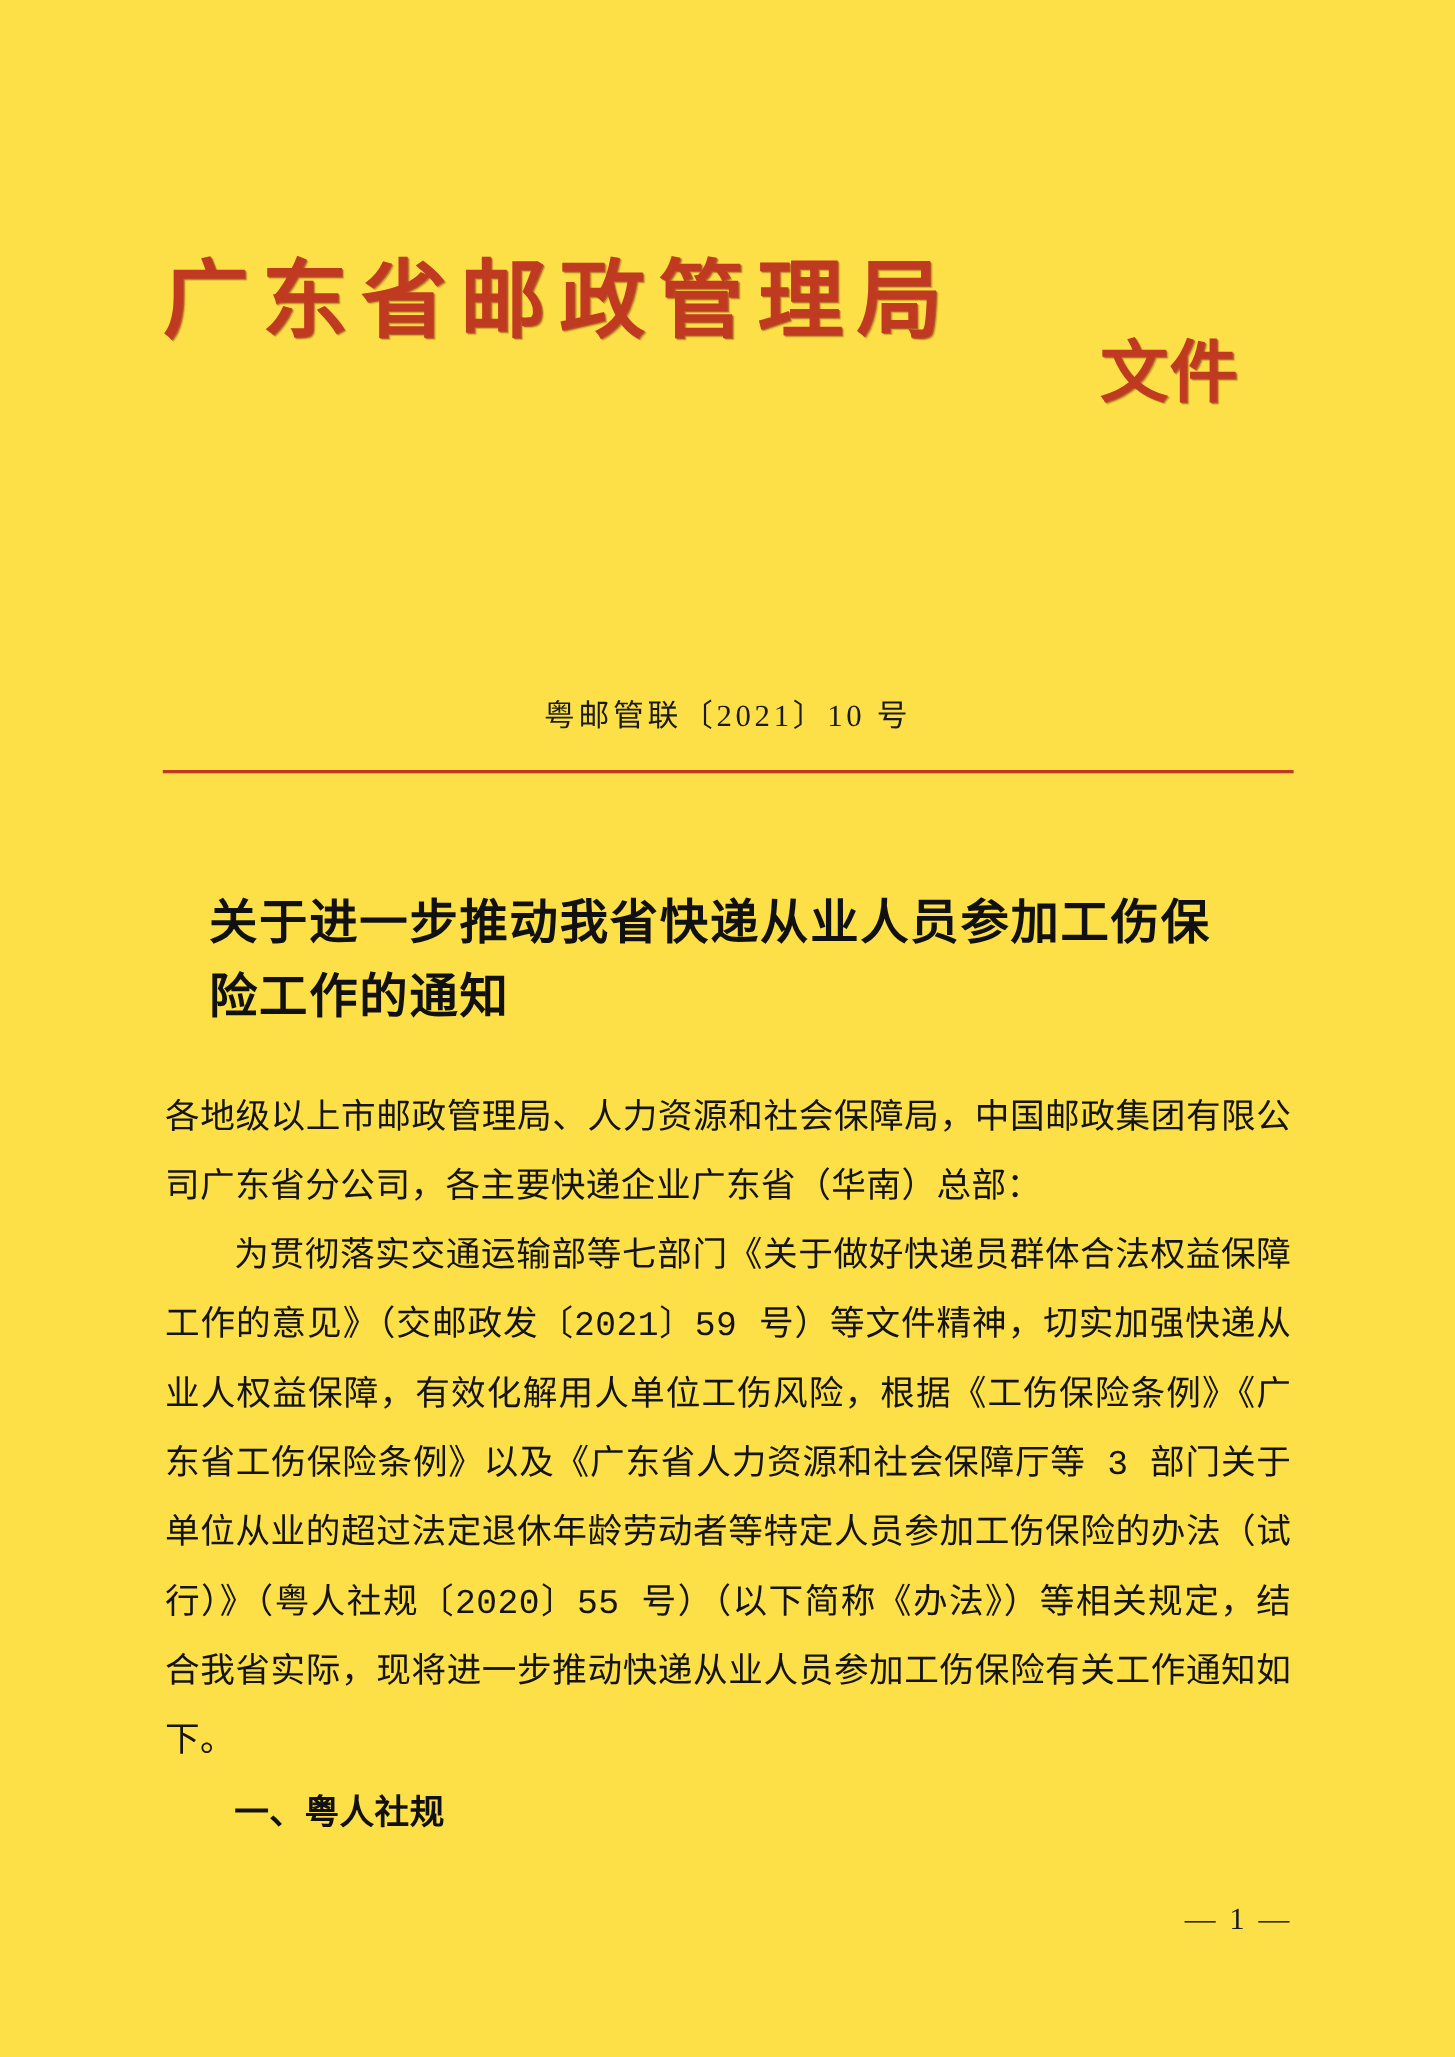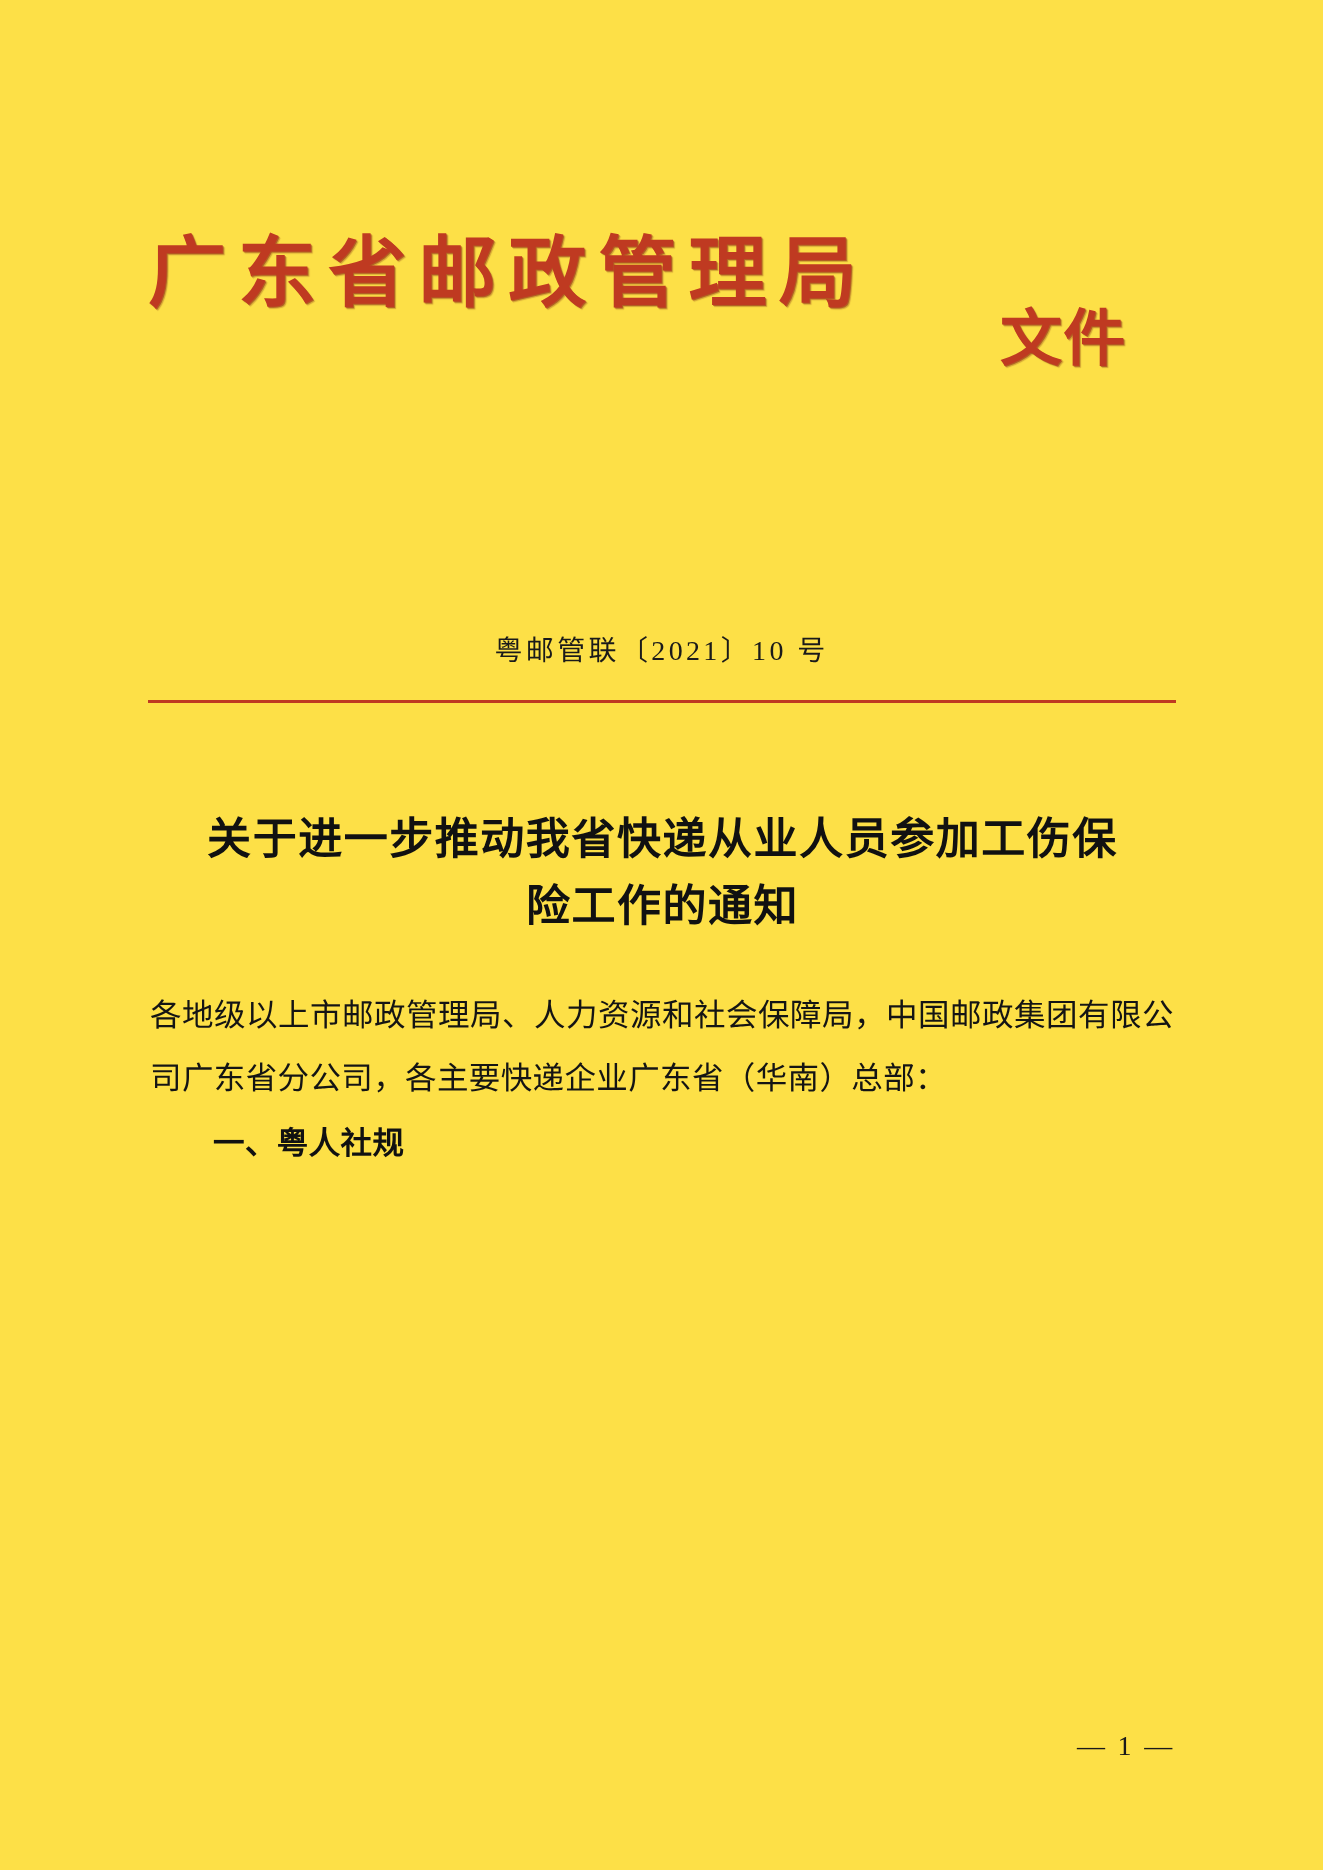--- a/index.html
+++ b/index.html
@@ -90,21 +90,21 @@
     height: 3px;
     background: #bf3a21;
   }
 
   
   .doc-title {
     position: absolute;
     left: 190px;
     top: 778px;
     width: 945px;
-    text-align: center;
+    text-align: left;
     font-size: 44px;
     font-weight: 700;
     line-height: 1.52;
     letter-spacing: 0.035em;
     color: #111111;
     font-family: "Liberation Serif", "DejaVu Serif", serif;
   }
 
   
   .body-block {
@@ -159,18 +159,19 @@
   </div>
 
   <div class="doc-number">粤邮管联〔2021〕10 号</div>
 
   <div class="red-rule"></div>
 
   <h1 class="doc-title">关于进一步推动我省快递从业人员参加工伤保险工作的通知</h1>
 
   <div class="body-block">
     <p class="body-para">各地级以上市邮政管理局、人力资源和社会保障局，中国邮政集团有限公司广东省分公司，各主要快递企业广东省（华南）总部：</p>
+    <p class="body-para indent">为贯彻落实交通运输部等七部门《关于做好快递员群体合法权益保障工作的意见》（交邮政发〔2021〕59 号）等文件精神，切实加强快递从业人权益保障，有效化解用人单位工伤风险，根据《工伤保险条例》《广东省工伤保险条例》以及《广东省人力资源和社会保障厅等 3 部门关于单位从业的超过法定退休年龄劳动者等特定人员参加工伤保险的办法（试行）》（粤人社规〔2020〕55 号）（以下简称《办法》）等相关规定，结合我省实际，现将进一步推动快递从业人员参加工伤保险有关工作通知如下。</p>
     <p class="section-heading">一、粤人社规</p>
   </div>
 
   <div class="page-number">— 1 —</div>
 
 </div>
 
 </body></html>

